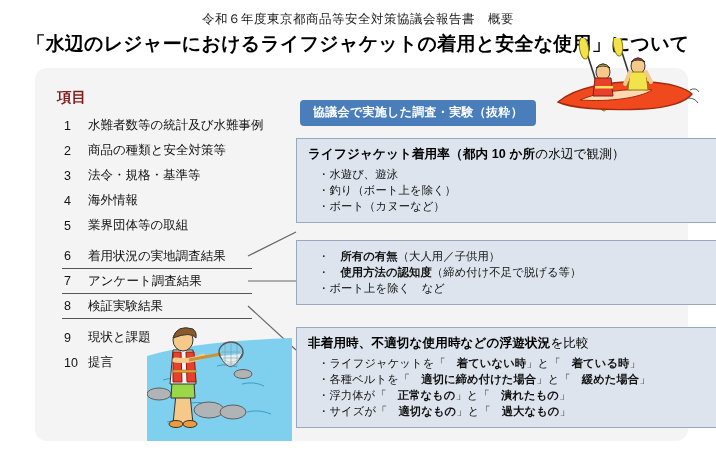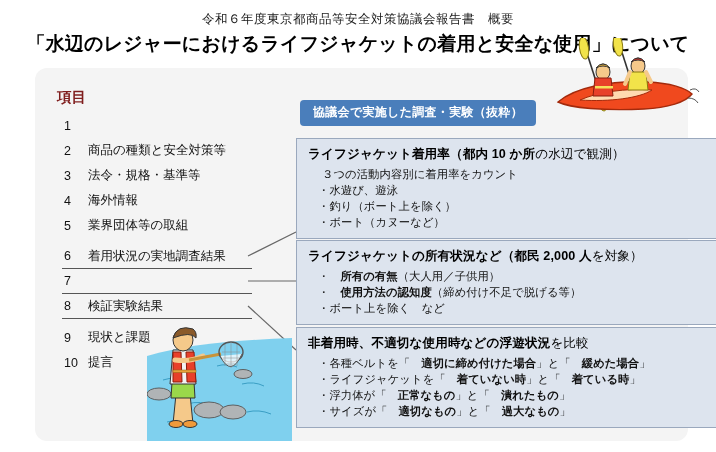--- a/index.html
+++ b/index.html
@@ -122,20 +122,21 @@
         <path d="M150 52 q6 -3 9 2"></path>
           <path d="M148 60 q7 0 10 5"></path>
       </g>
     </svg>
   </div>
 
   <div class="items-head">項目</div>
   <div id="items-container">
       <div class="item" style="top: 113px;">
         <span class="num">1</span>
+        <span class="lbl">水難者数等の統計及び水難事例</span>
       </div>
       <div class="item" style="top: 138px;">
         <span class="num">2</span>
         <span class="lbl">商品の種類と安全対策等</span>
       </div>
       <div class="item" style="top: 163px;">
         <span class="num">3</span>
         <span class="lbl">法令・規格・基準等</span>
       </div>
       <div class="item" style="top: 188px;">
@@ -145,20 +146,21 @@
       <div class="item" style="top: 213px;">
         <span class="num">5</span>
         <span class="lbl">業界団体等の取組</span>
       </div>
       <div class="item ul" style="top: 244px;">
         <span class="num">6</span>
         <span class="lbl">着用状況の実地調査結果</span>
       </div>
       <div class="item ul" style="top: 269px;">
         <span class="num">7</span>
+        <span class="lbl">アンケート調査結果</span>
       </div>
       <div class="item ul" style="top: 294px;">
         <span class="num">8</span>
         <span class="lbl">検証実験結果</span>
       </div>
       <div class="item" style="top: 325px;">
         <span class="num">9</span>
         <span class="lbl">現状と課題</span>
       </div>
       <div class="item" style="top: 350px;">
@@ -216,33 +218,31 @@
         <ellipse cx="41" cy="116" rx="7" ry="3.5" fill="#f09a3a" stroke="#333" stroke-width="1"></ellipse>
       </g>
     </svg>
   </div>
 
   <div class="badge">協議会で実施した調査・実験（抜粋）</div>
 
   <div id="boxes-container">
       <div class="box" style="top: 138px;">
         <div class="bt">ライフジャケット着用率（都内 10 か所<span class="reg">の水辺で観測）</span></div>
-        <div class="ln" style="padding-left: 14px;">３つの活動内容別に着用率をカウント</div>
         <div class="ln">・水遊び、遊泳</div>
         <div class="ln">・釣り（ボート上を除く）</div>
         <div class="ln">・ボート（カヌーなど）</div>
       </div>
       <div class="box" style="top: 240px;">
-        <div class="bt">ライフジャケットの所有状況など（都民 2,000 人<span class="reg">を対象）</span></div>
         <div class="ln">・<b>所有の有無</b>（大人用／子供用）</div>
         <div class="ln">・<b>使用方法の認知度</b>（締め付け不足で脱げる等）</div>
         <div class="ln">・ボート上を除く　など</div>
       </div>
       <div class="box" style="top: 327px;">
         <div class="bt">非着用時、不適切な使用時などの浮遊状況<span class="reg">を比較</span></div>
+        <div class="ln">・ライフジャケットを「<b>着ていない時</b>」と「<b>着ている時</b>」</div>
         <div class="ln">・各種ベルトを「<b>適切に締め付けた場合</b>」と「<b>緩めた場合</b>」</div>
-        <div class="ln">・ライフジャケットを「<b>着ていない時</b>」と「<b>着ている時</b>」</div>
         <div class="ln">・浮力体が「<b>正常なもの</b>」と「<b>潰れたもの</b>」</div>
         <div class="ln">・サイズが「<b>適切なもの</b>」と「<b>過大なもの</b>」</div>
       </div>
     </div>
 
 </div>
 
 </body></html>

